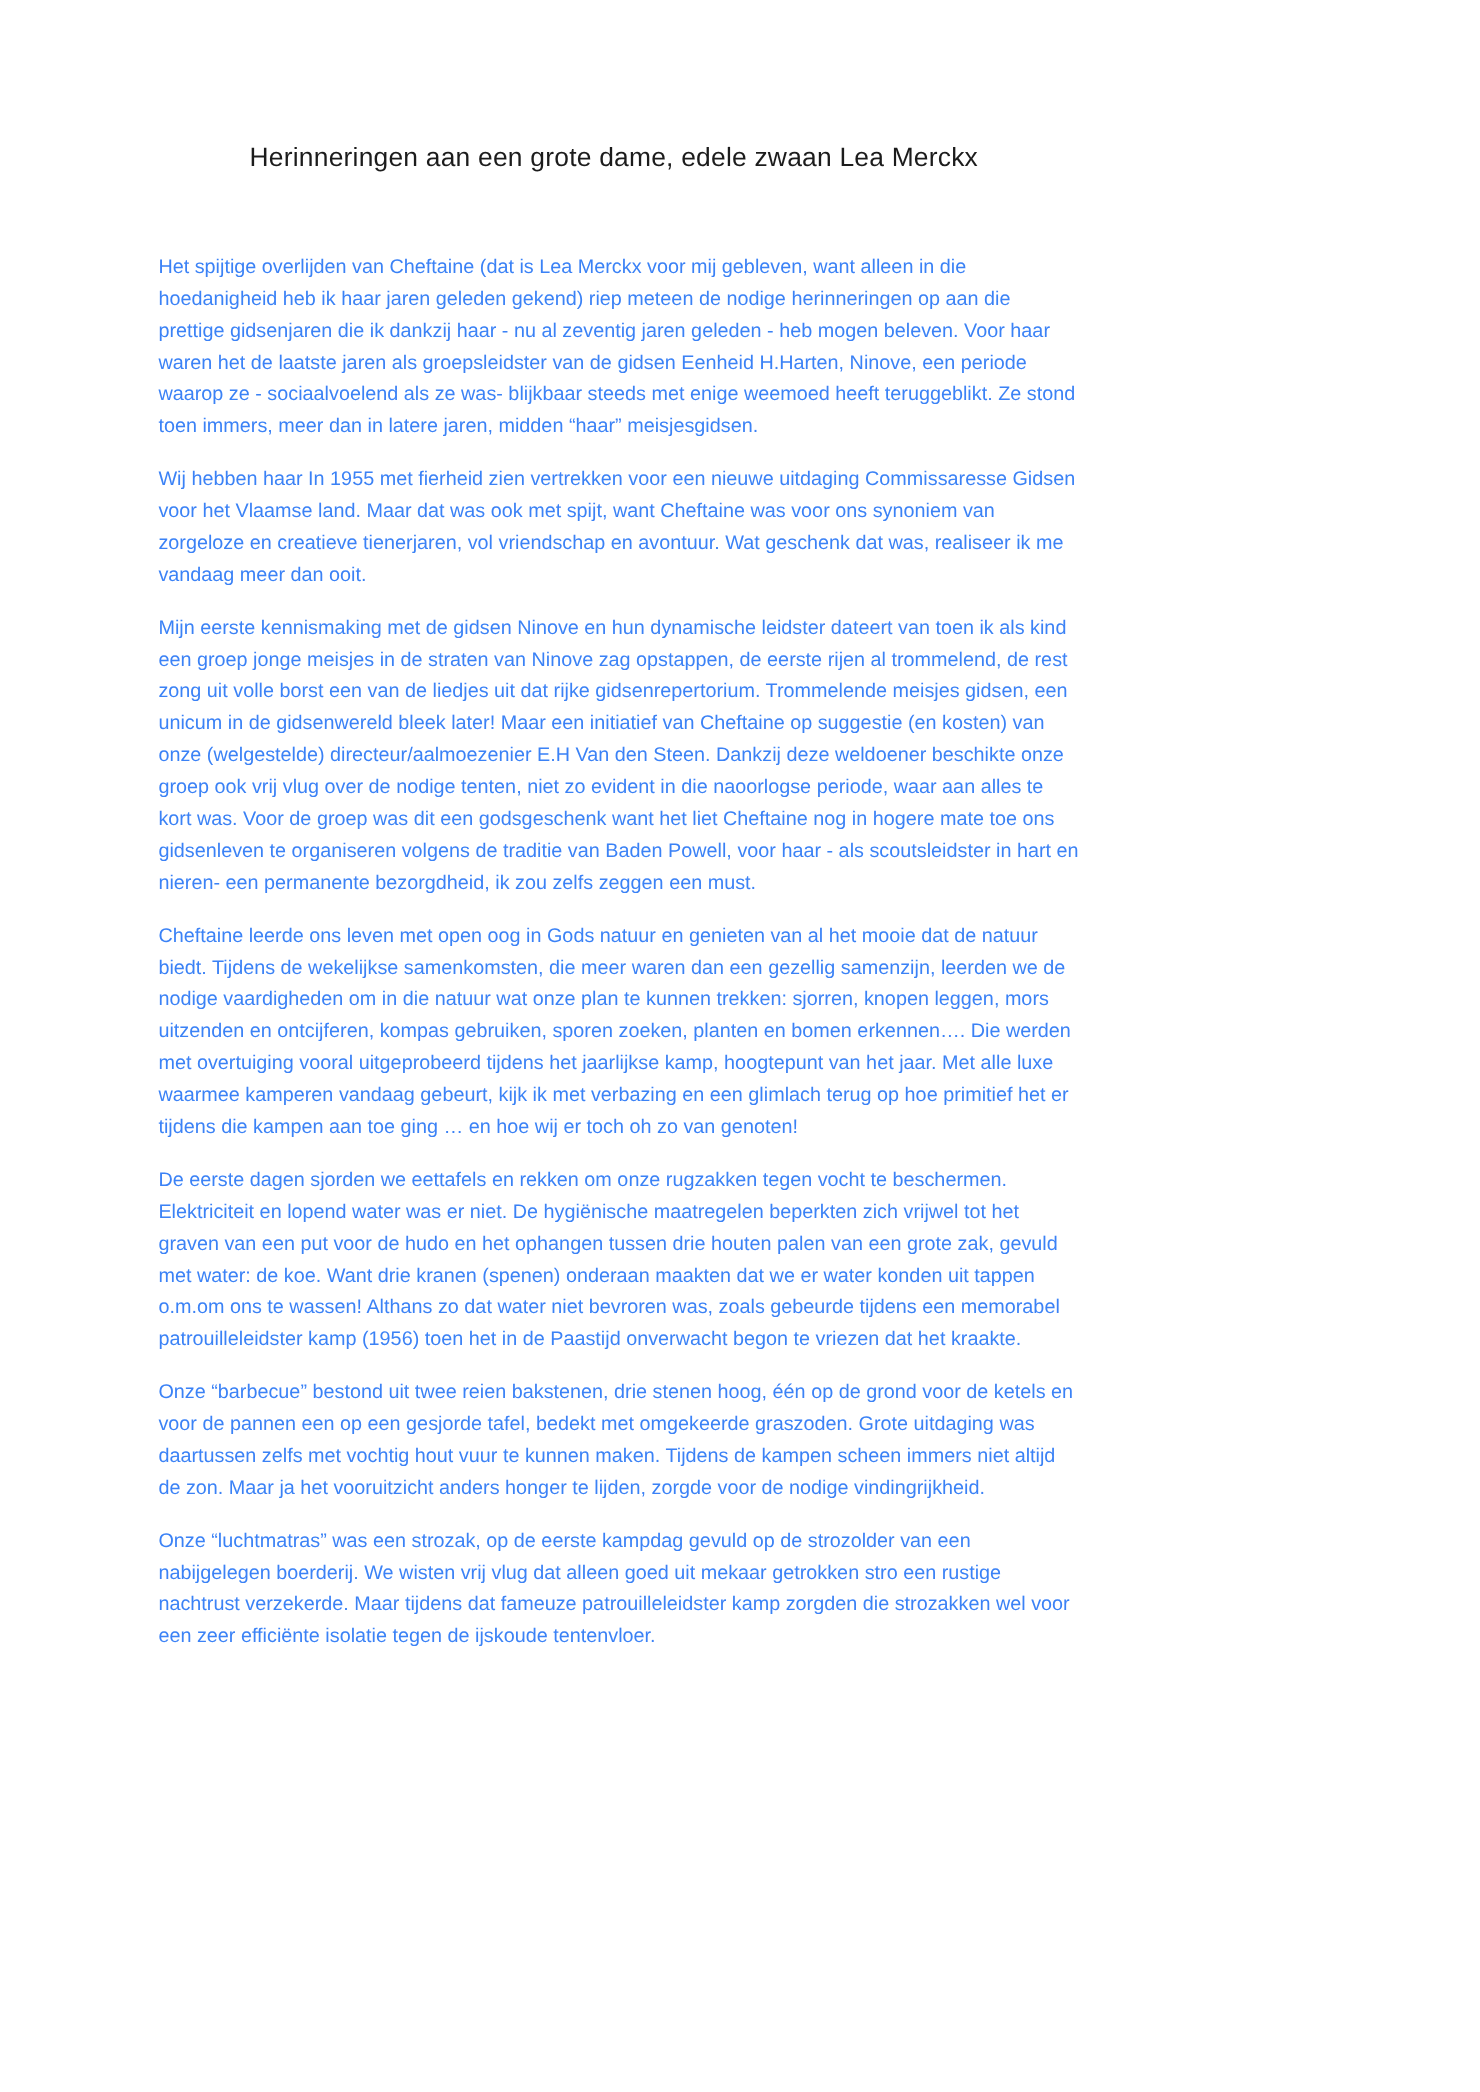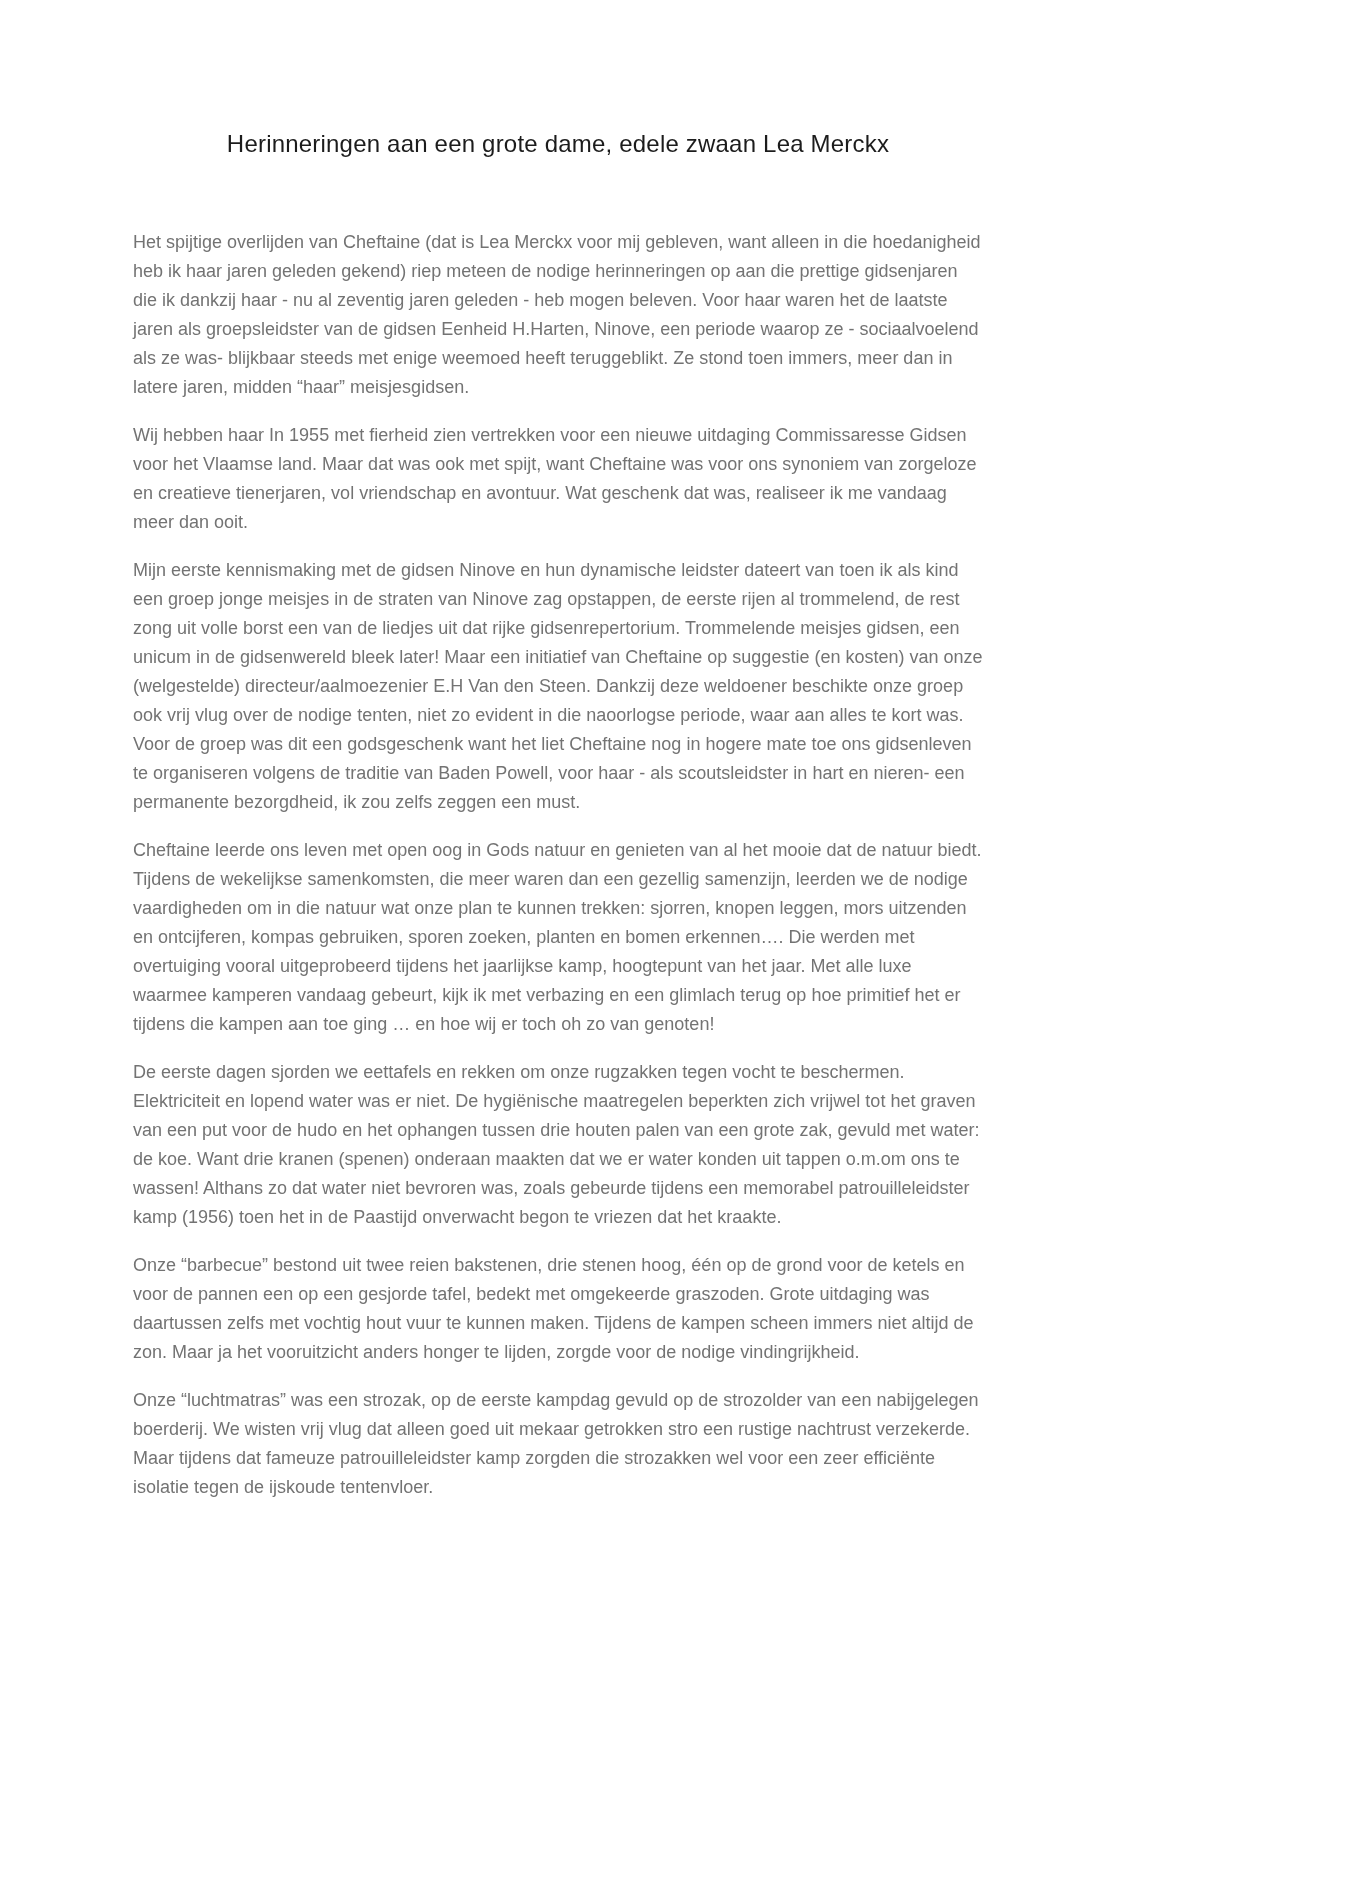--- a/index.html
+++ b/index.html
@@ -26,23 +26,23 @@
     font-size: 24px;
     font-weight: 400;
     text-align: center;
     margin: 0 0 70px 0;
     letter-spacing: 0.2px;
     color: #1c1c1c;
   }
   .doc-paragraph {
     font-size: 18px;
     line-height: 29px;
-    margin: 0 0 19px 0;
+    margin: 0 0 19px 11px;
     text-align: left;
-    color: #737373;
+    color: #3b82f6;
   }
 </style>
 </head>
 <body>
 
 <div class="page">
   <div class="content">
     <h1 class="doc-title">Herinneringen aan een grote dame, edele zwaan Lea Merckx</h1>
 
     <p class="doc-paragraph">Het spijtige overlijden van Cheftaine (dat is Lea Merckx voor mij gebleven, want alleen in die hoedanigheid heb ik haar jaren geleden gekend) riep meteen de nodige herinneringen op aan die prettige gidsenjaren die ik dankzij haar - nu al zeventig jaren geleden - heb mogen beleven. Voor haar waren het de laatste jaren als groepsleidster van de gidsen Eenheid H.Harten, Ninove, een periode waarop ze - sociaalvoelend als ze was- blijkbaar steeds met enige weemoed heeft teruggeblikt. Ze stond toen immers, meer dan in latere jaren, midden “haar” meisjesgidsen.</p>

